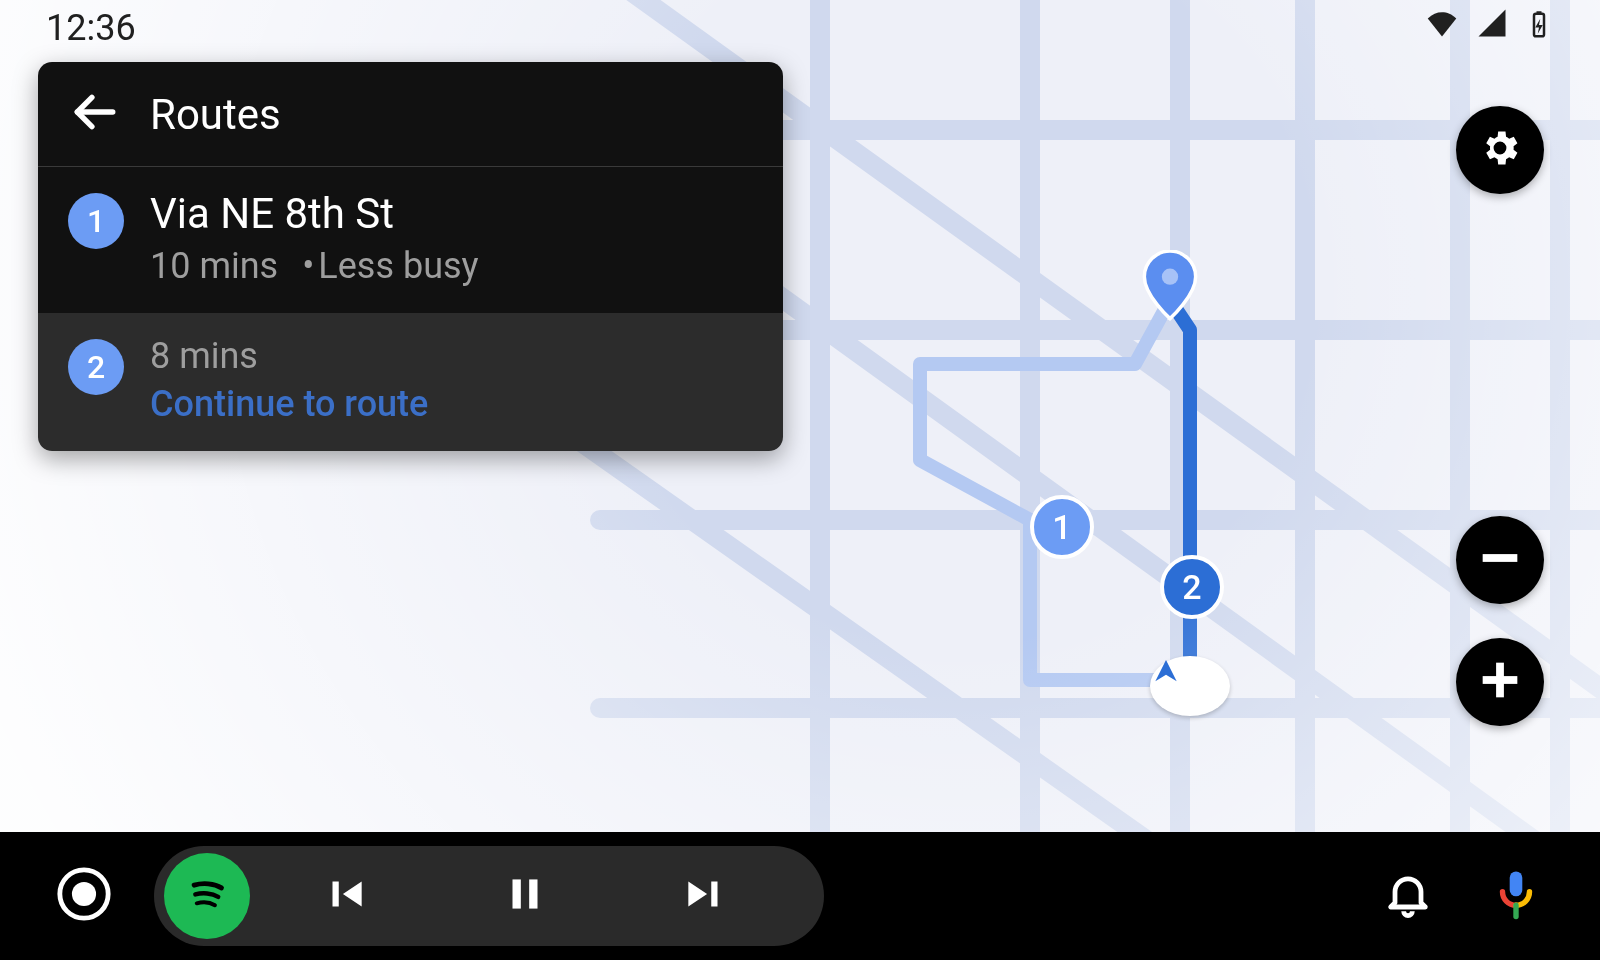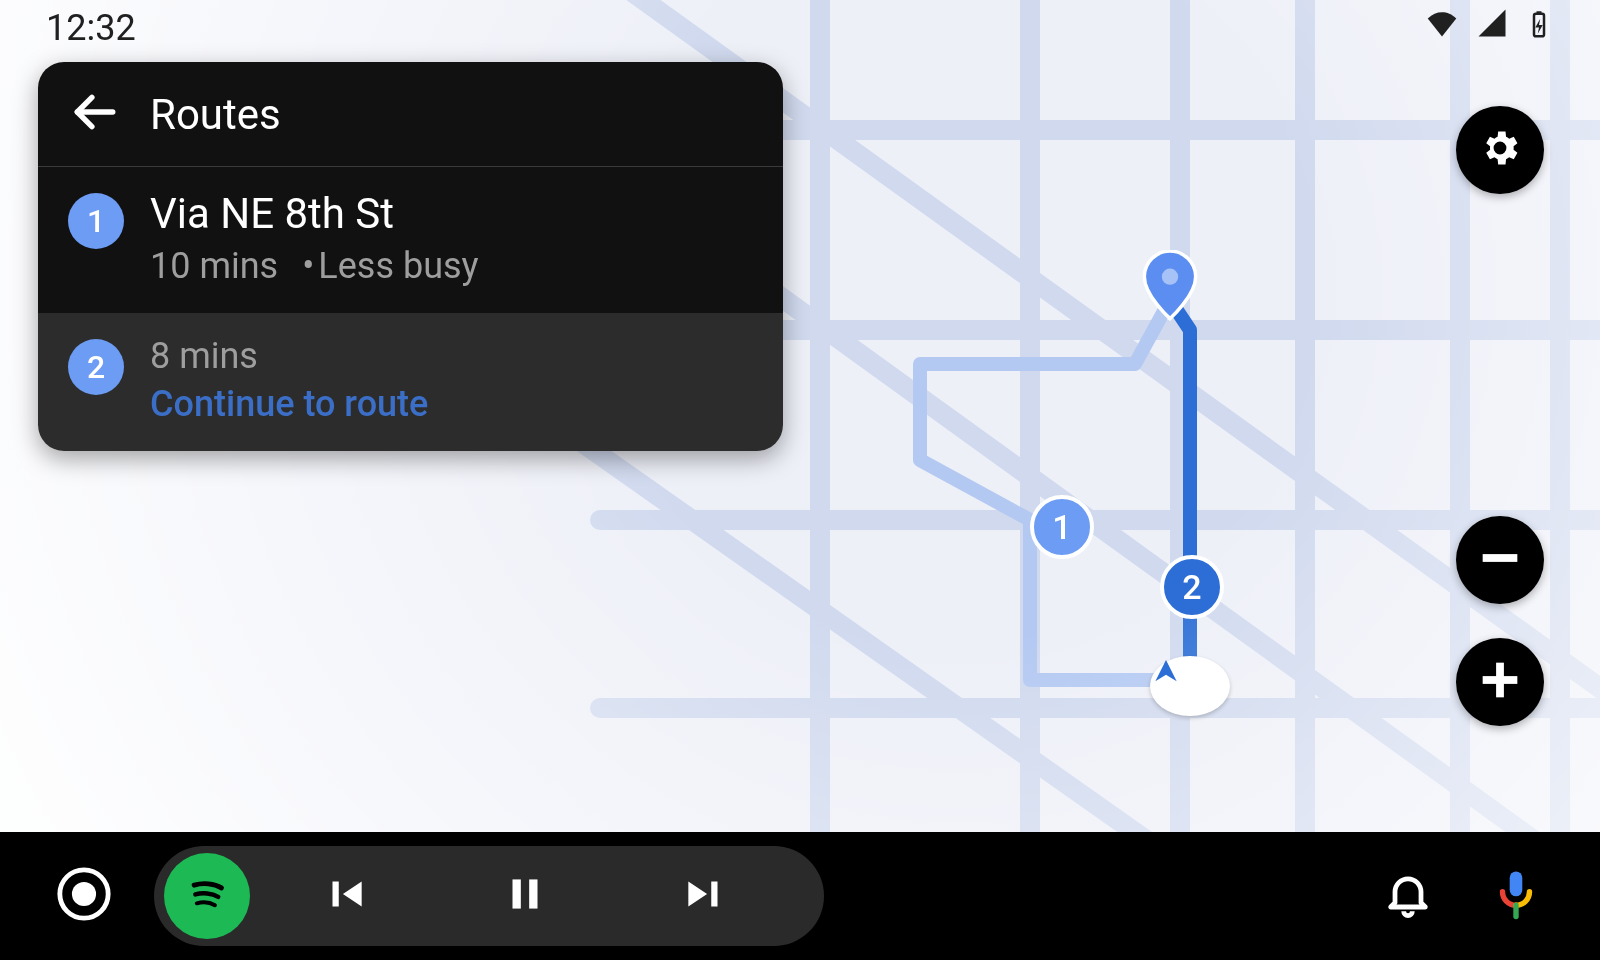--- a/index.html
+++ b/index.html
@@ -111,21 +111,21 @@
     justify-content: center;
     z-index: 40;
     box-shadow: 0 3px 8px rgba(0,0,0,0.3);
   }
   
   .routes-card {
     position: absolute;
     top: 62px;
     left: 38px;
     width: 745px;
-    border-radius: 26px;
+    border-radius: 14px;
     overflow: hidden;
     box-shadow: 0 8px 24px rgba(0,0,0,0.35);
     z-index: 30;
   }
   .routes-header {
     background: var(--card-bg-dark);
     display: flex;
     align-items: center;
     padding: 24px 28px;
     gap: 28px;
@@ -272,21 +272,21 @@
     </div>
 
     <div class="map-current-pos" style="left:1150px; top:656px;">
       <svg viewBox="0 0 24 24" width="32" height="32">
           <path d="M12 3l8 16-8-5-8 5 8-16z" fill="#2c6ed5"></path>
         </svg>
     </div>
   </div>
 
   <div class="status-bar">
-    <span>12:32</span>
+    <span>12:36</span>
     <div class="status-right">
       <span>
         <svg viewBox="0 0 24 24" width="36" height="36">
             <path d="M12 21l9.5-12C18.5 6 15.4 4.8 12 4.8S5.5 6 2.5 9L12 21z" fill="#202020"></path>
           </svg>
       </span>
       <span>
         <svg viewBox="0 0 24 24" width="36" height="36">
             <path d="M3 21h18V3L3 21z" fill="#202020"></path>
           </svg>

